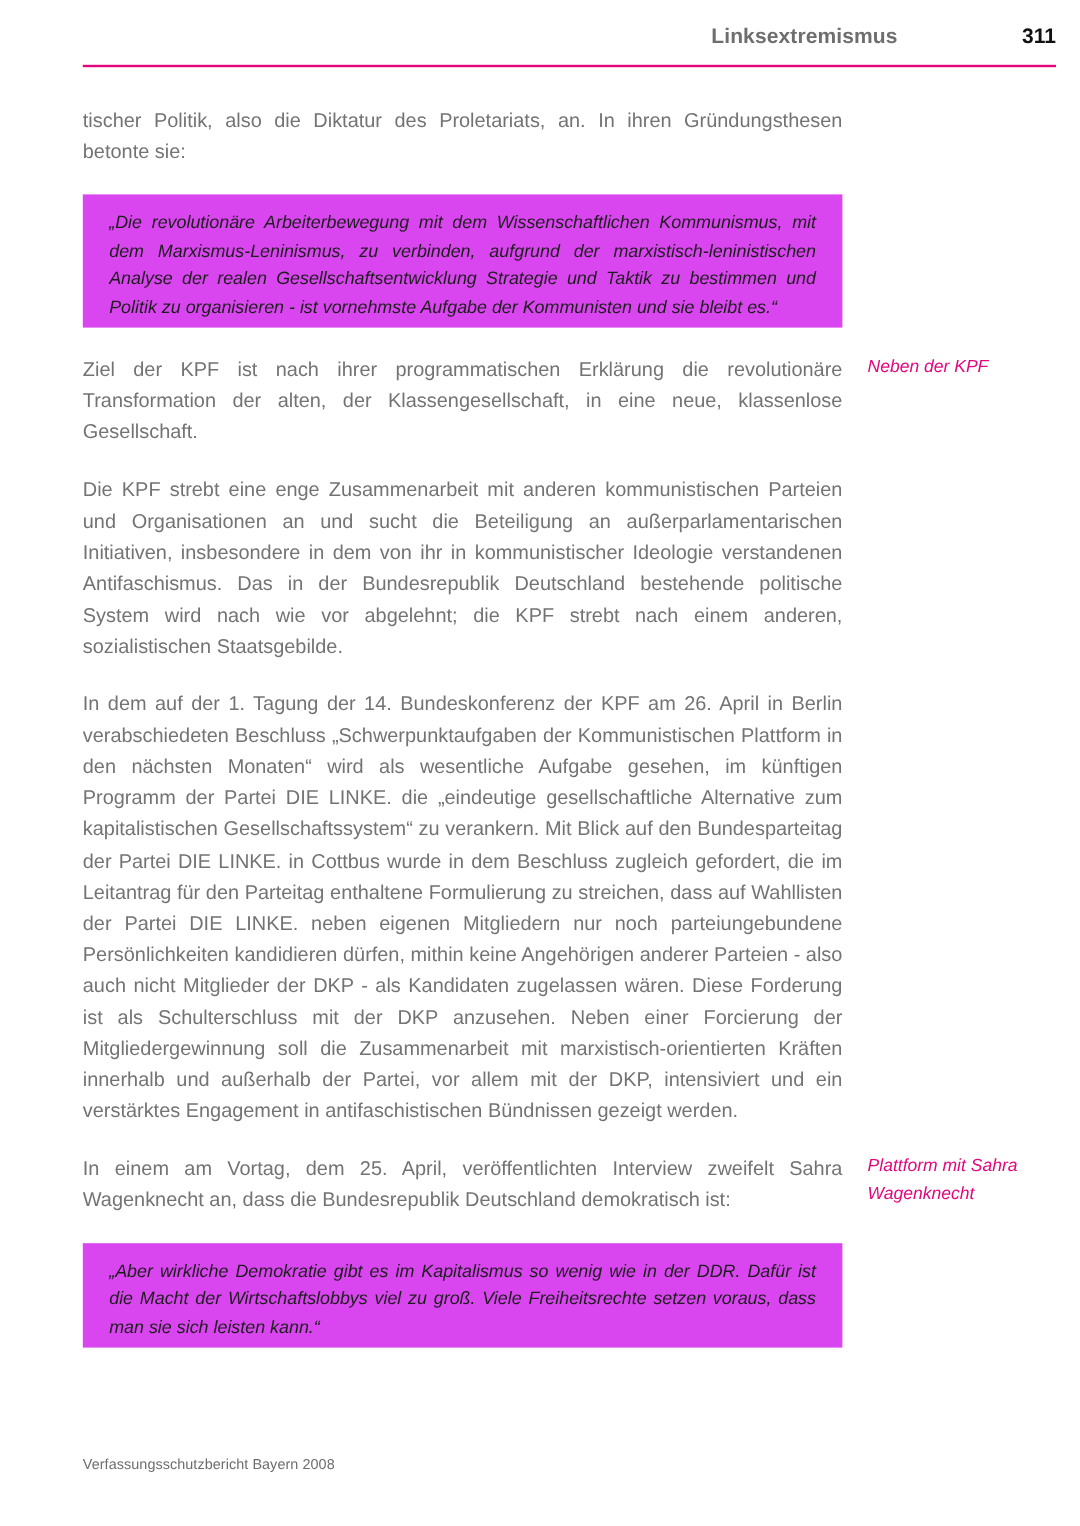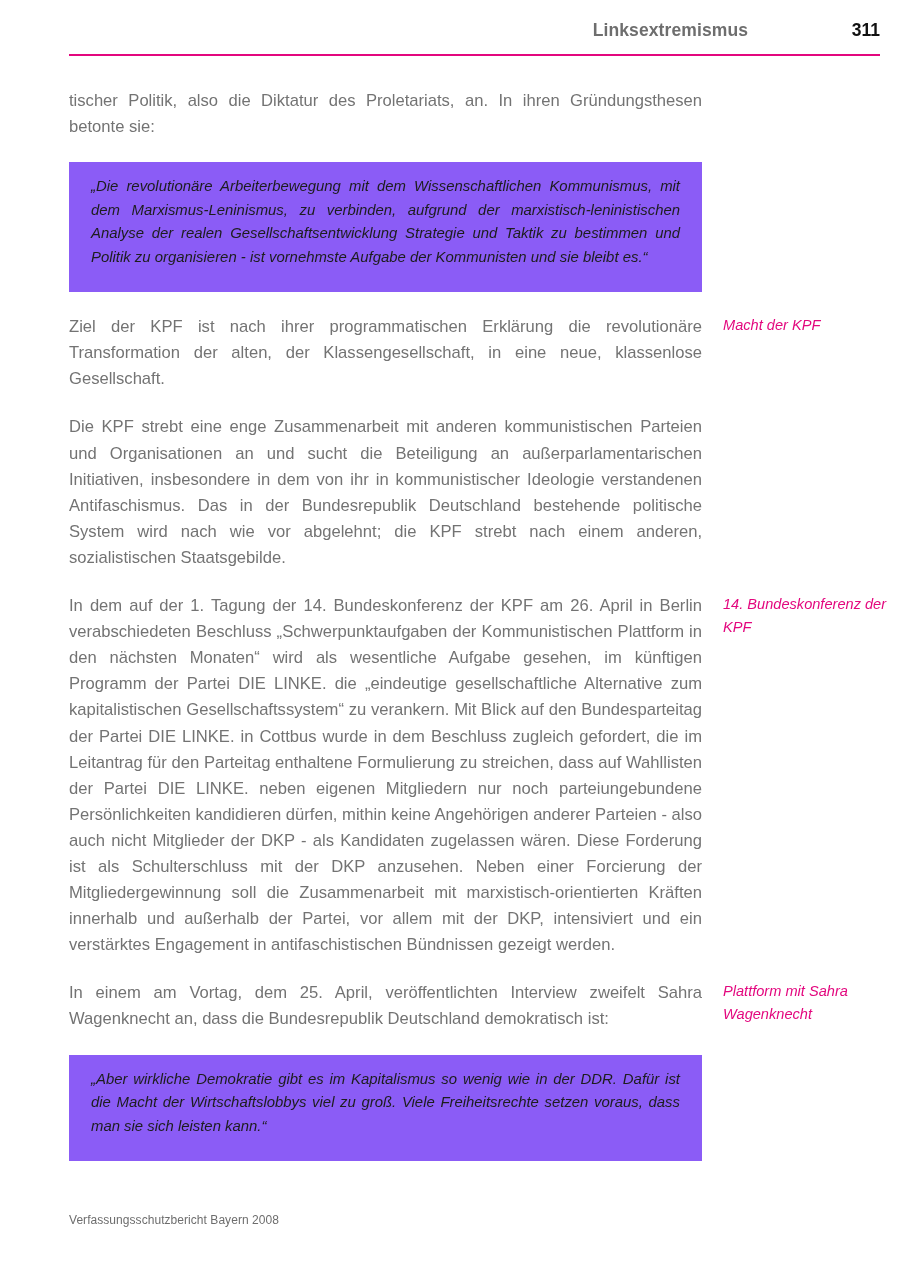--- a/index.html
+++ b/index.html
@@ -66,24 +66,24 @@
     line-height: 26.1px;
     text-align: justify;
     text-justify: inter-word;
     color: #737373;
     width: 633px;
     hyphens: none;
   }
 
   
   .quote-box {
-    background: #8b5cf6;
+    background: #d946ef;
     width: 633px;
     box-sizing: border-box;
-    padding: 13px 22px 23px 22px;
+    padding: 13px 22px 4px 22px;
     margin: 0 0 22px 0;
   }
   .quote-box p {
     margin: 0;
     font-size: 14.9px;
     line-height: 23.5px;
     font-style: italic;
     color: #1d1d1d;
     text-align: justify;
     text-justify: inter-word;
@@ -126,30 +126,29 @@
     <div class="block">
       <p class="body-par">tischer Politik, also die Diktatur des Proletariats, an. In ihren Gründungsthesen betonte sie:</p>
     </div>
 
     <div class="quote-box">
       <p>„Die revolutionäre Arbeiterbewegung mit dem Wissenschaftlichen Kommunismus, mit dem Marxismus-Leninismus, zu verbinden, aufgrund der marxistisch-leninistischen Analyse der realen Gesellschaftsentwicklung Strategie und Taktik zu bestimmen und Politik zu organisieren - ist vornehmste Aufgabe der Kommunisten und sie bleibt es.“</p>
     </div>
 
     <div class="block">
       <p class="body-par">Ziel der KPF ist nach ihrer programmatischen Erklärung die revolutionäre Transformation der alten, der Klassengesellschaft, in eine neue, klassenlose Gesellschaft.</p>
-      <div class="marginal" style="top:0px;">Macht der KPF</div>
+      <div class="marginal" style="top:0px;">Neben der KPF</div>
     </div>
 
     <div class="block">
       <p class="body-par">Die KPF strebt eine enge Zusammenarbeit mit anderen kommunistischen Parteien und Organisationen an und sucht die Beteiligung an außerparlamentarischen Initiativen, insbesondere in dem von ihr in kommunistischer Ideologie verstandenen Antifaschismus. Das in der Bundesrepublik Deutschland bestehende politische System wird nach wie vor abgelehnt; die KPF strebt nach einem anderen, sozialistischen Staatsgebilde.</p>
     </div>
 
     <div class="block">
       <p class="body-par">In dem auf der 1. Tagung der 14. Bundeskonferenz der KPF am 26. April in Berlin verabschiedeten Beschluss „Schwerpunktaufgaben der Kommunistischen Plattform in den nächsten Monaten“ wird als wesentliche Aufgabe gesehen, im künftigen Programm der Partei DIE LINKE. die „eindeutige gesellschaftliche Alternative zum kapitalistischen Gesellschaftssystem“ zu verankern. Mit Blick auf den Bundesparteitag der Partei DIE LINKE. in Cottbus wurde in dem Beschluss zugleich gefordert, die im Leitantrag für den Parteitag enthaltene Formulierung zu streichen, dass auf Wahllisten der Partei DIE LINKE. neben eigenen Mitgliedern nur noch parteiungebundene Persönlichkeiten kandidieren dürfen, mithin keine Angehörigen anderer Parteien - also auch nicht Mitglieder der DKP - als Kandidaten zugelassen wären. Diese Forderung ist als Schulterschluss mit der DKP anzusehen. Neben einer Forcierung der Mitgliedergewinnung soll die Zusammenarbeit mit marxistisch-orientierten Kräften innerhalb und außerhalb der Partei, vor allem mit der DKP, intensiviert und ein verstärktes Engagement in antifaschistischen Bündnissen gezeigt werden.</p>
-      <div class="marginal" style="top:0px;">14. Bundeskonferenz der KPF</div>
     </div>
 
     <div class="block">
       <p class="body-par">In einem am Vortag, dem 25. April, veröffentlichten Interview zweifelt Sahra Wagenknecht an, dass die Bundesrepublik Deutschland demokratisch ist:</p>
       <div class="marginal" style="top:0px;">Plattform mit Sahra Wagenknecht</div>
     </div>
 
     <div class="quote-box">
       <p>„Aber wirkliche Demokratie gibt es im Kapitalismus so wenig wie in der DDR. Dafür ist die Macht der Wirtschaftslobbys viel zu groß. Viele Freiheitsrechte setzen voraus, dass man sie sich leisten kann.“</p>
     </div>

